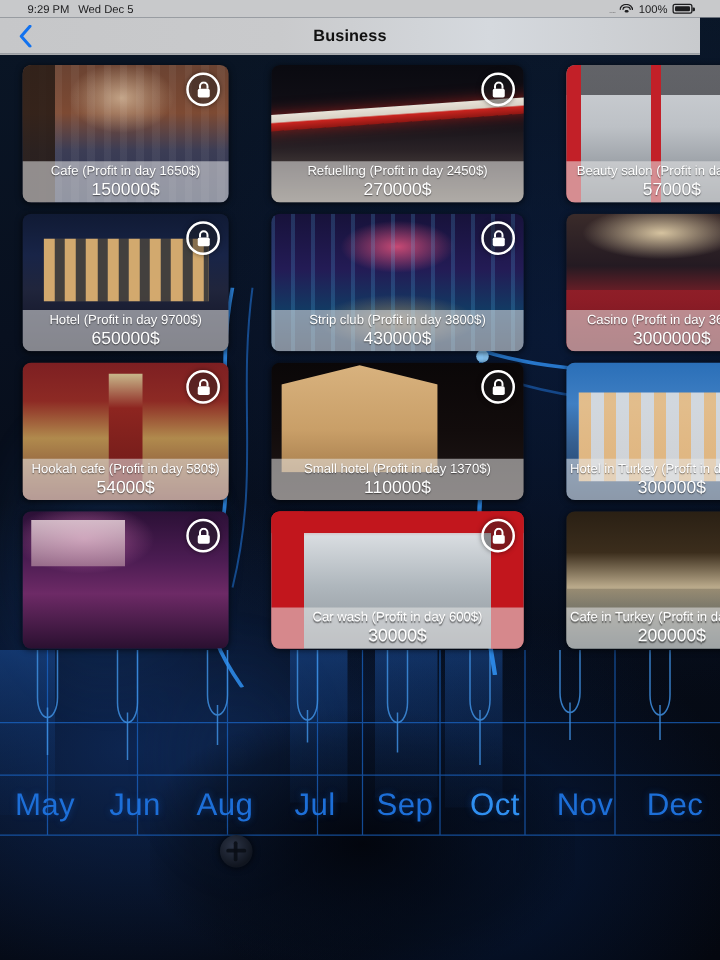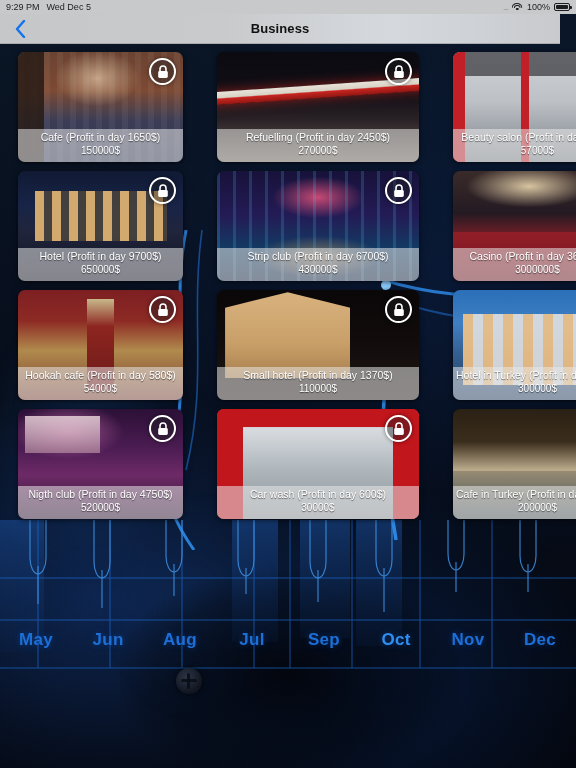--- a/index.html
+++ b/index.html
@@ -54,41 +54,40 @@
   .chart-layer { position: absolute; left: 0; right: 0; top: 520px; height: 190px; }
   .chart-layer svg { display: block; width: 576px; height: 190px; }
 
   
   .months {
     position: absolute; left: 0; right: 0; top: 628px;
     display: flex; height: 46px;
   }
   .month {
     flex: 1 1 0;
-    font-size: 17px;
+    font-size: 25px;
     color: #1d6fd8;
     letter-spacing: 0.3px;
     display: flex; align-items: flex-start; justify-content: center;
     padding-top: 2px;
     text-shadow: 0 0 6px rgba(20,90,200,0.45);
-    font-weight: bold;
   }
   .month.active { color: #2f8ff0; }
 
   
   .ribbon { position: absolute; pointer-events: none; }
   .ribbon svg { display: block; }
 
   
   .statusbar {
     position: absolute; left: 0; right: 0; top: 0;
     height: 14px;
     background: #c8c9cb;
     display: flex; align-items: center;
-    padding: 0 6px;
+    padding: 0 22px;
     font-size: 9px; color: #1d1d1f;
   }
   .sb-left { display: flex; gap: 7px; align-items: center; }
   .sb-right { margin-left: auto; display: flex; gap: 4px; align-items: center; }
   .sb-dots { letter-spacing: -1px; font-size: 8px; color: #8a8b8d; }
   .wifi-ico { width: 11px; height: 9px; position: relative; display: inline-block; }
   .wifi-ico i {
     position: absolute; left: 50%; transform: translateX(-50%);
     border: 1.3px solid #1d1d1f; border-bottom: none;
     border-radius: 50% 50% 0 0 / 100% 100% 0 0;
@@ -154,21 +153,21 @@
   .lock-badge svg { display: block; }
   .card-caption {
     position: absolute; left: 0; right: 0; bottom: 0;
     background: rgba(232,232,232,0.55);
     padding: 2px 3px 4px;
     text-align: center;
     color: #ffffff;
     text-shadow: 0 1px 1px rgba(0,0,0,0.55);
   }
   .card-title { font-size: 10.5px; line-height: 13px; white-space: nowrap; }
-  .card-price { font-size: 10px; line-height: 14px; }
+  .card-price { font-size: 14px; line-height: 14px; }
 
   
   .ph-cafe {
     background:
       radial-gradient(ellipse 60px 40px at 48% 24%, rgba(255,235,200,0.55), transparent 70%),
       linear-gradient(180deg, #6b4332 0%, #7d4a33 35%, #3c3d55 62%, #2b3350 100%);
   }
   .ph-cafe::after {
     content:""; position:absolute; inset:0;
     background:
@@ -419,21 +418,21 @@
 
     <div class="card">
       <div class="card-photo ph-strip"></div>
       <div class="lock-badge">
         <svg width="12" height="14" viewBox="0 0 12 14">
             <path d="M3 6V4a3 3 0 0 1 6 0v2" stroke="#fff" stroke-width="1.6" fill="none"></path>
             <rect x="1.2" y="6" width="9.6" height="7" rx="1.4" fill="#fff"></rect>
           </svg>
       </div>
       <div class="card-caption">
-        <div class="card-title">Strip club (Profit in day 6700$)</div>
+        <div class="card-title">Strip club (Profit in day 3800$)</div>
         <div class="card-price">430000$</div>
       </div>
     </div>
 
     <div class="card">
       <div class="card-photo ph-casino"></div>
       <div class="lock-badge">
         
       </div>
       <div class="card-caption">
@@ -481,24 +480,20 @@
       </div>
     </div>
 
     <div class="card">
       <div class="card-photo ph-nightclub"></div>
       <div class="lock-badge">
         <svg width="12" height="14" viewBox="0 0 12 14">
             <path d="M3 6V4a3 3 0 0 1 6 0v2" stroke="#fff" stroke-width="1.6" fill="none"></path>
             <rect x="1.2" y="6" width="9.6" height="7" rx="1.4" fill="#fff"></rect>
           </svg>
-      </div>
-      <div class="card-caption">
-        <div class="card-title">Nigth club (Profit in day 4750$)</div>
-        <div class="card-price">520000$</div>
       </div>
     </div>
 
     <div class="card">
       <div class="card-photo ph-carwash"></div>
       <div class="lock-badge">
         <svg width="12" height="14" viewBox="0 0 12 14">
             <path d="M3 6V4a3 3 0 0 1 6 0v2" stroke="#fff" stroke-width="1.6" fill="none"></path>
             <rect x="1.2" y="6" width="9.6" height="7" rx="1.4" fill="#fff"></rect>
           </svg>

